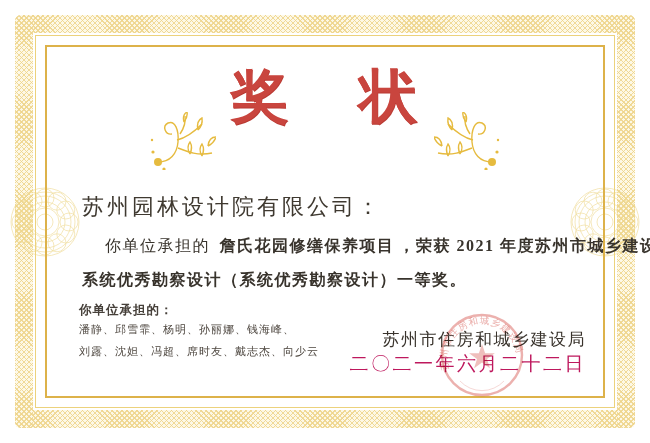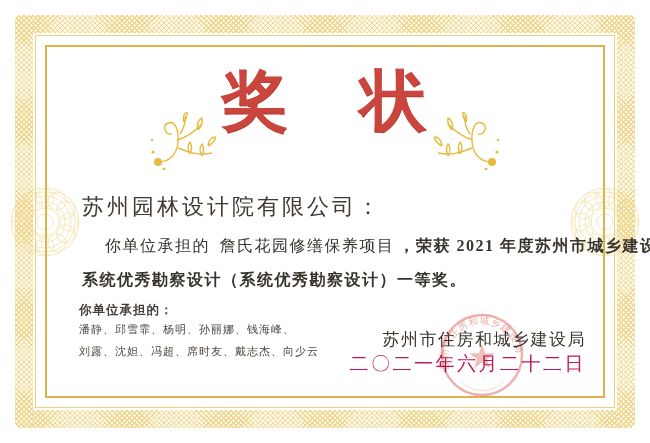--- a/index.html
+++ b/index.html
@@ -22,37 +22,37 @@
   
   .line-thin{position:absolute;z-index:3;inset:35px;border:1px solid #ecd27c;pointer-events:none;}
   .frame{position:absolute;z-index:3;inset:45px;border:2px solid #ddb24a;pointer-events:none;}
   
   .rosette{position:absolute;z-index:2;width:80px;height:80px;}
   .rosette-left{left:5px;top:182px;}
   .rosette-right{left:565px;top:182px;}
   
   .title{
     position:absolute;z-index:5;left:0;right:0;top:68px;text-align:center;
-    font-size:66px;font-weight:bold;color:#c9453e;word-spacing:52px;
+    font-size:58px;font-weight:bold;color:#c9453e;word-spacing:52px;
     letter-spacing:2px;line-height:1;text-shadow:0.5px 0.5px 0 #b93a33;
   }
   
   .flourish{position:absolute;z-index:4;width:66px;height:58px;}
   .flourish-left{left:150px;top:112px;}
   .flourish-right{left:434px;top:112px;transform:scaleX(-1);}
   
   .salutation{
     position:absolute;z-index:5;left:82px;top:192px;
     font-size:22px;color:#3f3930;letter-spacing:3px;white-space:nowrap;
   }
   .body-line{position:absolute;z-index:5;color:#38332c;font-size:16px;
     letter-spacing:1.5px;white-space:nowrap;}
   .body-line1{left:105px;top:236px;}
   .body-line2{left:82px;top:270px;}
-  .project{font-weight:normal;padding:0 4px;}
+  .project{font-weight:bold;padding:0 4px;}
   .award-strong{font-weight:bold;}
   
   .designers-label{position:absolute;z-index:5;left:79px;top:302px;
     font-size:12.5px;font-weight:bold;color:#46403a;letter-spacing:1px;}
   .designers-row{position:absolute;z-index:5;left:79px;font-size:11px;
     color:#4d463f;letter-spacing:1px;white-space:nowrap;}
   .designers-row1{top:322px;}
   .designers-row2{top:344px;}
   
   .issuer-block{position:absolute;z-index:6;right:64px;top:328px;text-align:right;}

